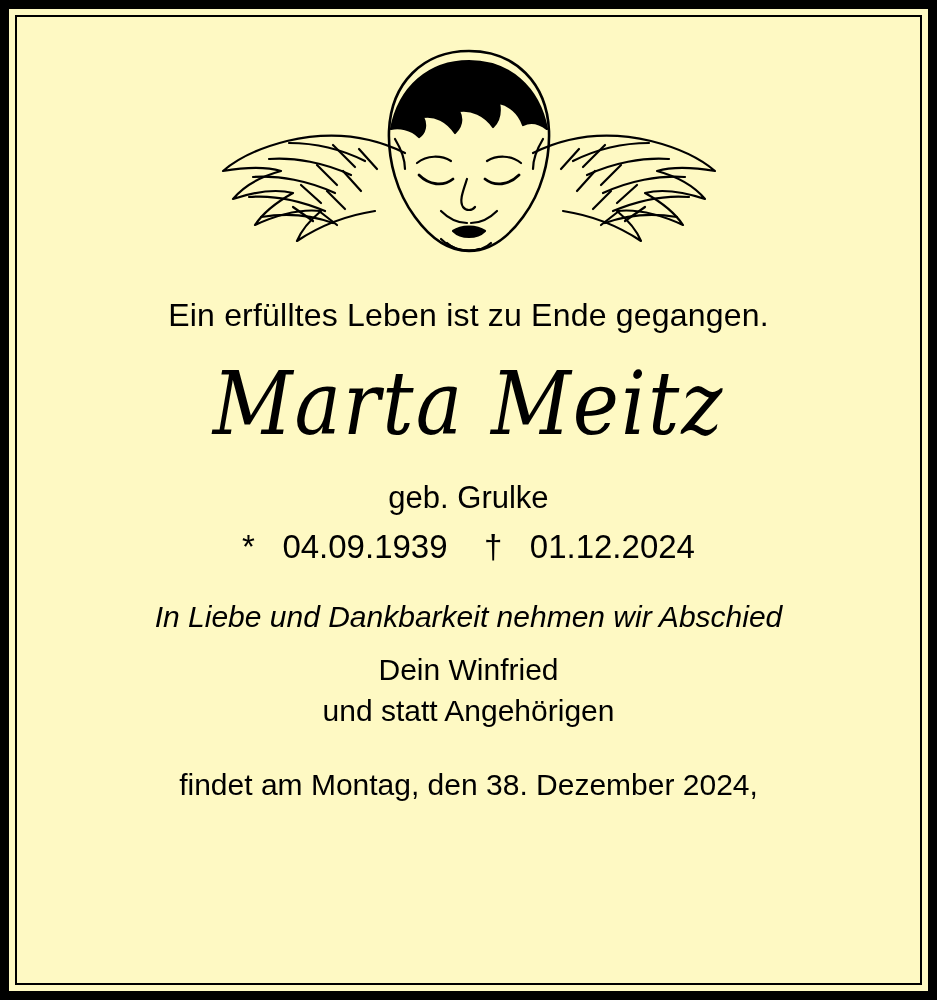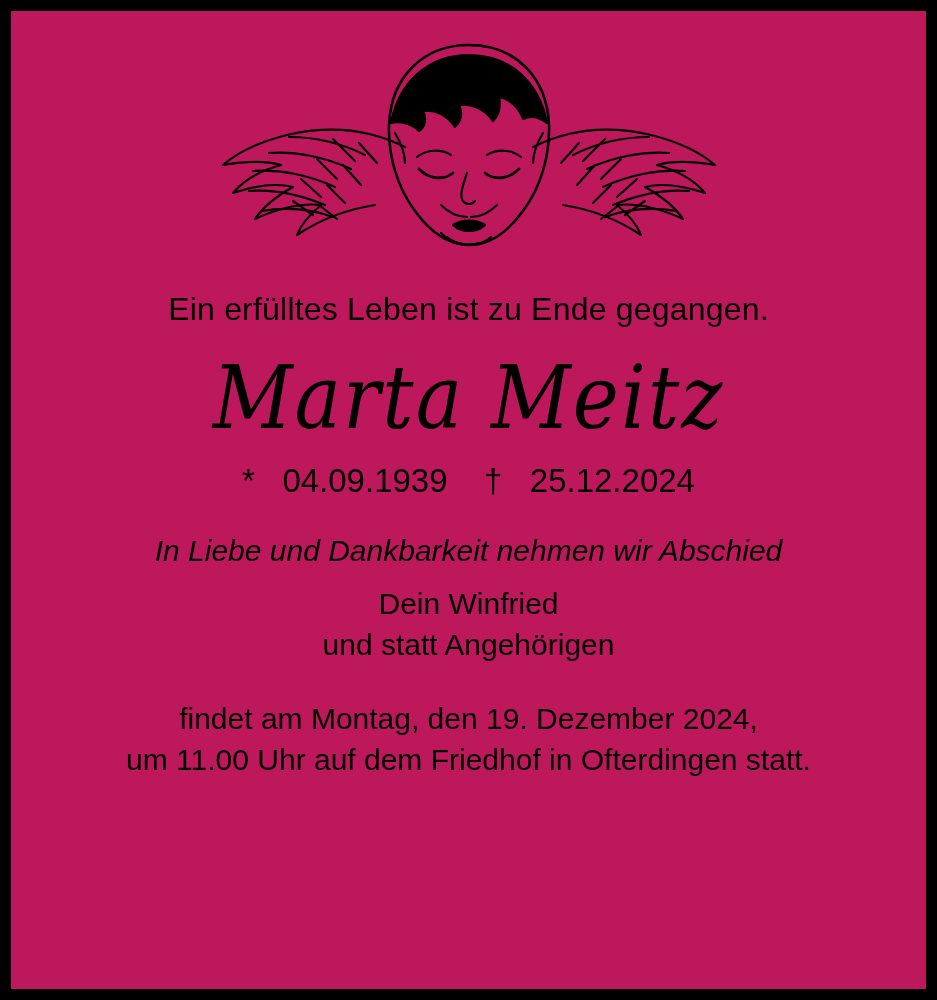--- a/index.html
+++ b/index.html
@@ -12,22 +12,23 @@
     height: 1000px;
     font-family: "Liberation Sans", sans-serif;
     color: #000000;
     overflow: hidden;
   }
   .obituary {
     position: relative;
     box-sizing: border-box;
     width: 937px;
     height: 1000px;
-    background: #be185d;
+    background: #fef9c3;
     border: 9px solid #000000;
+    padding: 6px;
   }
   .inner-frame {
     box-sizing: border-box;
     width: 100%;
     height: 100%;
     border: 2px solid #000000;
     padding: 18px 26px 14px 26px;
     display: flex;
     flex-direction: column;
     align-items: center;
@@ -163,37 +164,37 @@
 
           <path d="M238 200 C248 210 272 210 282 200"></path>
         </g>
       </svg>
     </div>
 
     <div class="line-intro">Ein erfülltes Leben ist zu Ende gegangen.</div>
 
     <div class="name-script">Marta Meitz</div>
 
+    <div class="maiden">geb. Grulke</div>
 
     <div class="dates">
       <span>*</span>
       <span>&nbsp;</span>
       <span>04.09.1939</span>
       <span class="sep"></span>
       <span>†</span>
       <span>&nbsp;</span>
-      <span>25.12.2024</span>
+      <span>01.12.2024</span>
     </div>
 
     <div class="italic-line">In Liebe und Dankbarkeit nehmen wir Abschied</div>
 
     <div class="family">
       <div>Dein Winfried</div>
       <div>und statt Angehörigen</div>
     </div>
 
     <div class="ceremony">
-      <div>findet am Montag, den 19. Dezember 2024,</div>
-      <div>um 11.00 Uhr auf dem Friedhof in Ofterdingen statt.</div>
+      <div>findet am Montag, den 38. Dezember 2024,</div>
     </div>
 
   </div>
 </div>
 
 </body></html>

